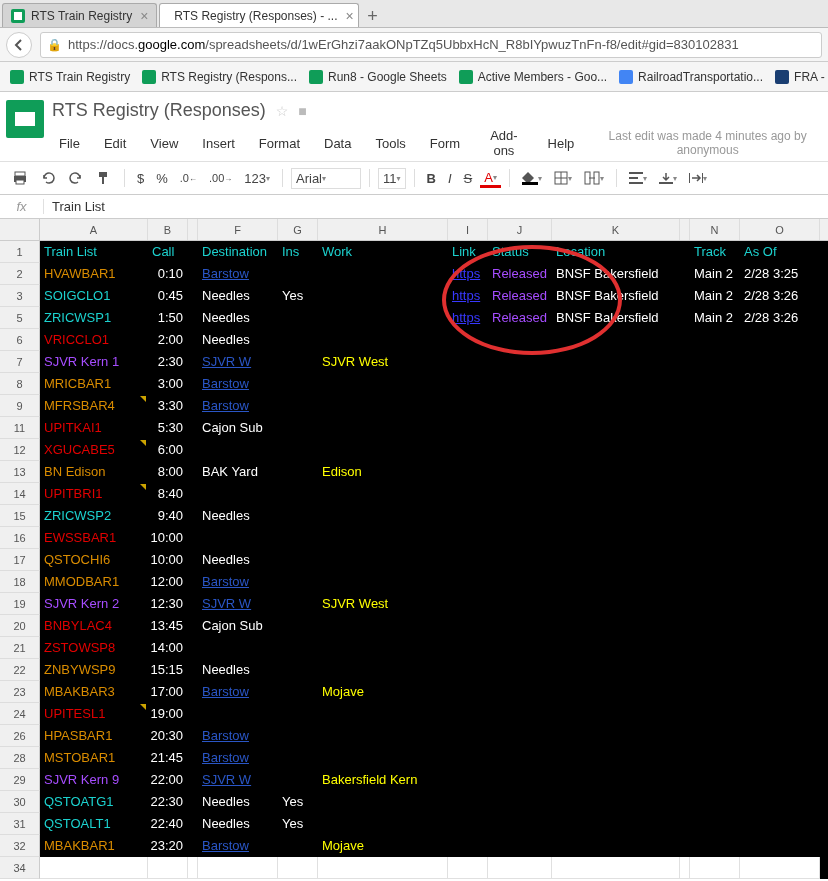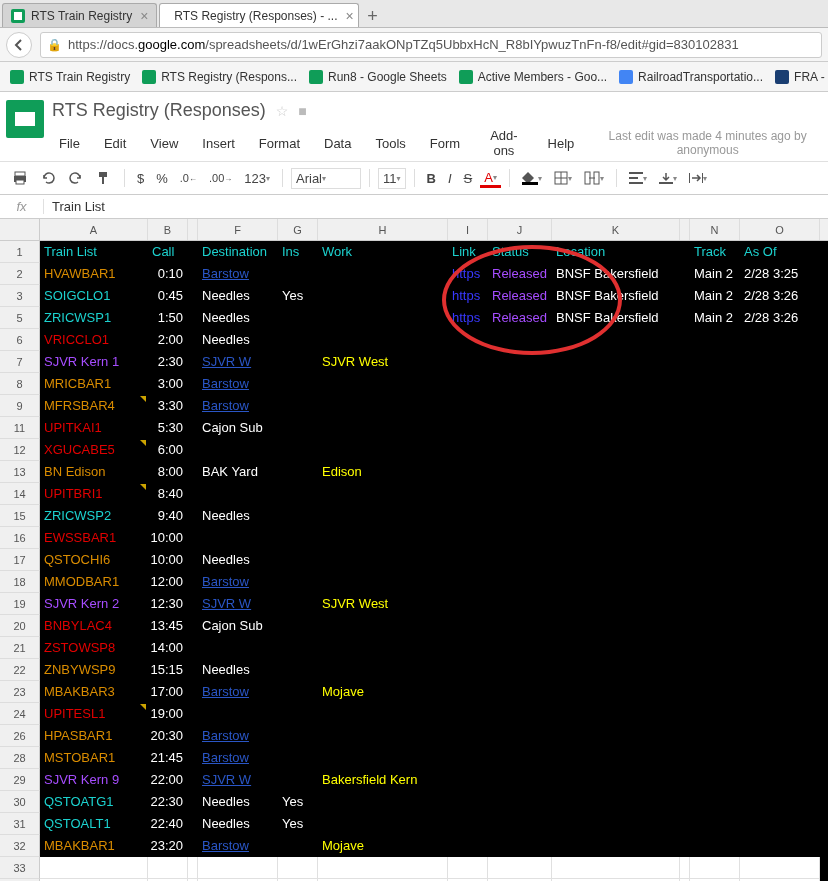--- a/index.html
+++ b/index.html
@@ -65,21 +65,21 @@
 .row.empty .cell { background: #fff; border-color: #e0e0e0; }
 
 
 .cA { width: 108px; } .cB { width: 40px; } .cG { width: 10px; }
 .cF { width: 80px; } .cGc { width: 40px; } .cH { width: 130px; }
 .cI { width: 40px; } .cJ { width: 64px; } .cK { width: 128px; }
 .cL { width: 10px; } .cN { width: 50px; } .cO { width: 80px; }
 
 .hdr-cell { background: #000; color: #1cd2cf; font-weight: normal; }
 .lnk { color: #2a56c6; text-decoration: underline; }
-.httpslnk { color: #3838ff; }
+.httpslnk { color: #3838ff; text-decoration: underline; }
 .rel { color: #a64dff; }
 .loc { color: #fff; }
 .call { color: #fff; text-align: right; justify-content: flex-end; }
 .yellow { color: #ffff00; }
 .tri { position: absolute; top: 1px; right: 1px; width: 0; height: 0; border-left: 6px solid transparent; border-top: 6px solid #cca300; }
 
 .circle { position: absolute; border: 4px solid #e03030; border-radius: 50%; width: 180px; height: 110px; pointer-events: none; }
 </style>
 </head>
 <body>
@@ -777,35 +777,20 @@
           <span class="yellow">Mojave</span>
         </div>
         <div class="cell cI"></div>
         <div class="cell cJ"></div>
         <div class="cell cK"></div>
         <div class="cell cL"></div>
         <div class="cell cN"></div>
         <div class="cell cO"></div>
       </div>
       <div class="row empty">
-        <div class="rn">33</div>
-        <div class="cell cA"></div>
-        <div class="cell cB"></div>
-        <div class="cell cG"></div>
-        <div class="cell cF"></div>
-        <div class="cell cGc"></div>
-        <div class="cell cH"></div>
-        <div class="cell cI"></div>
-        <div class="cell cJ"></div>
-        <div class="cell cK"></div>
-        <div class="cell cL"></div>
-        <div class="cell cN"></div>
-        <div class="cell cO"></div>
-      </div>
-      <div class="row empty">
         <div class="rn">34</div>
         <div class="cell cA"></div>
         <div class="cell cB"></div>
         <div class="cell cG"></div>
         <div class="cell cF"></div>
         <div class="cell cGc"></div>
         <div class="cell cH"></div>
         <div class="cell cI"></div>
         <div class="cell cJ"></div>
         <div class="cell cK"></div>

